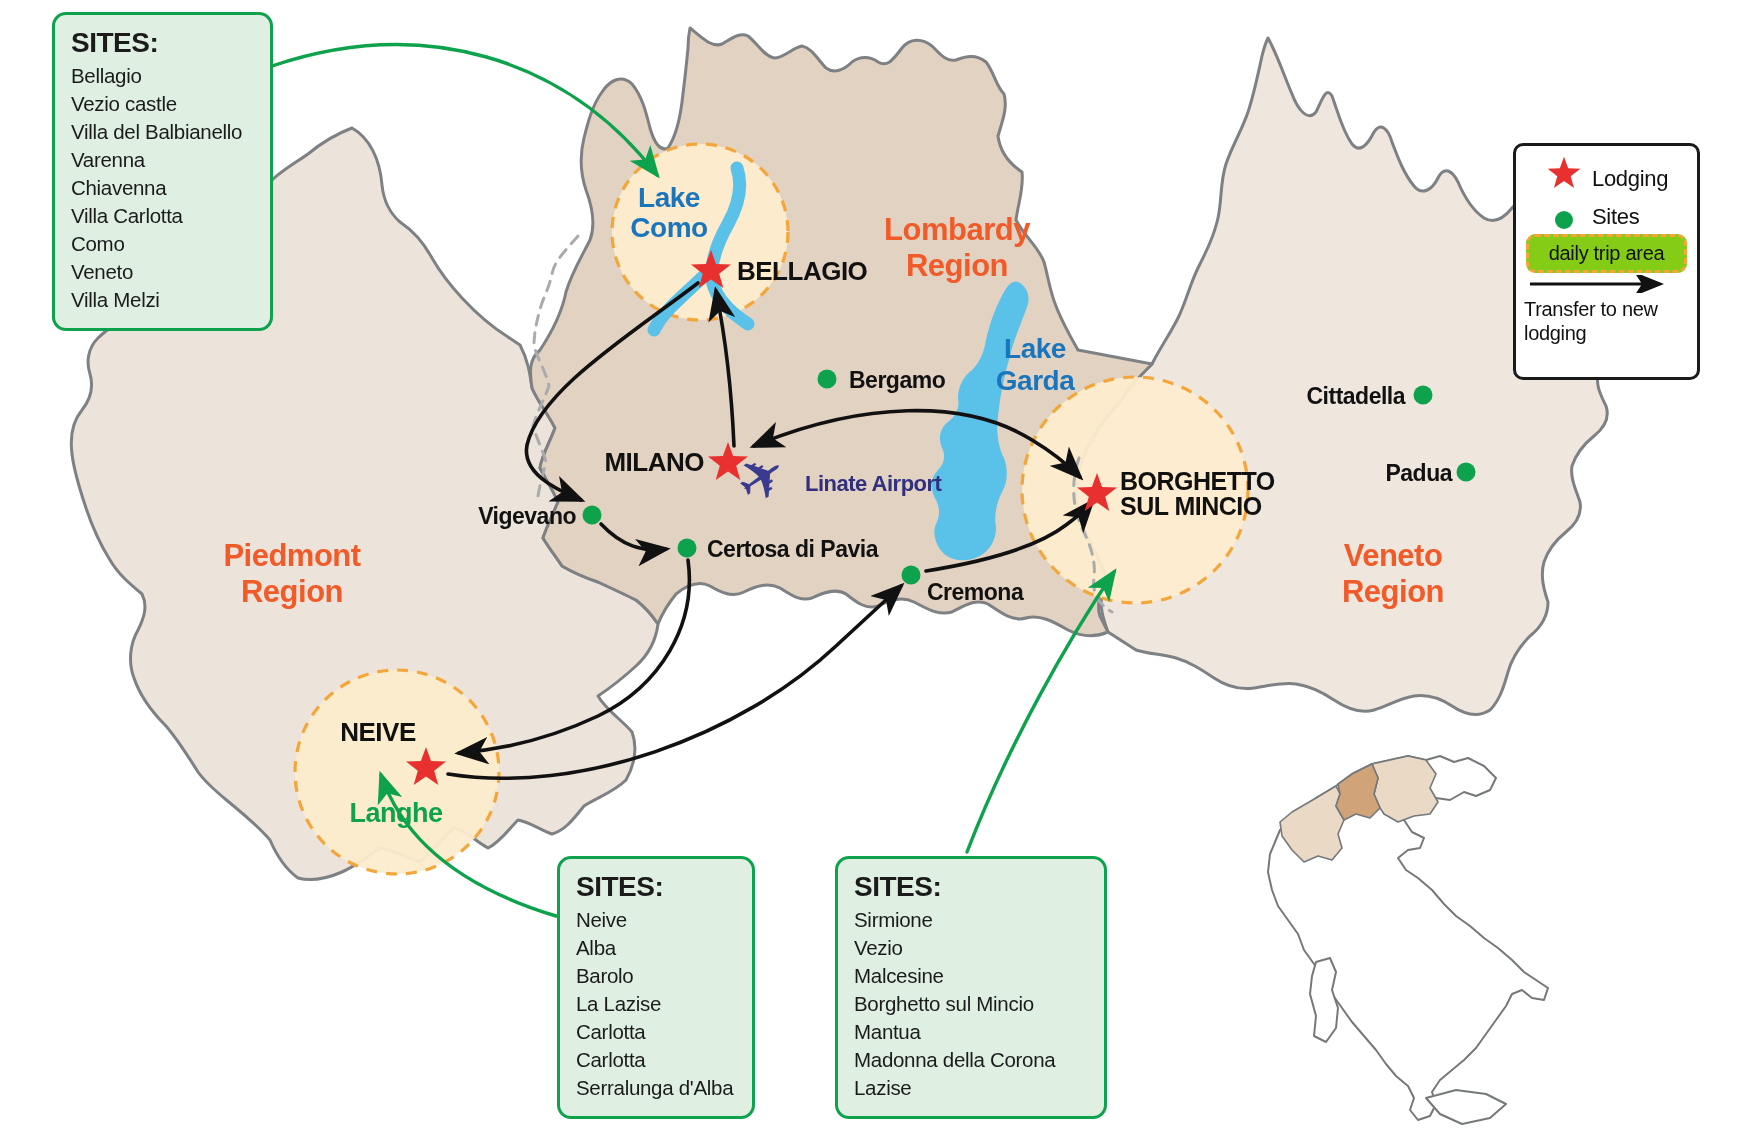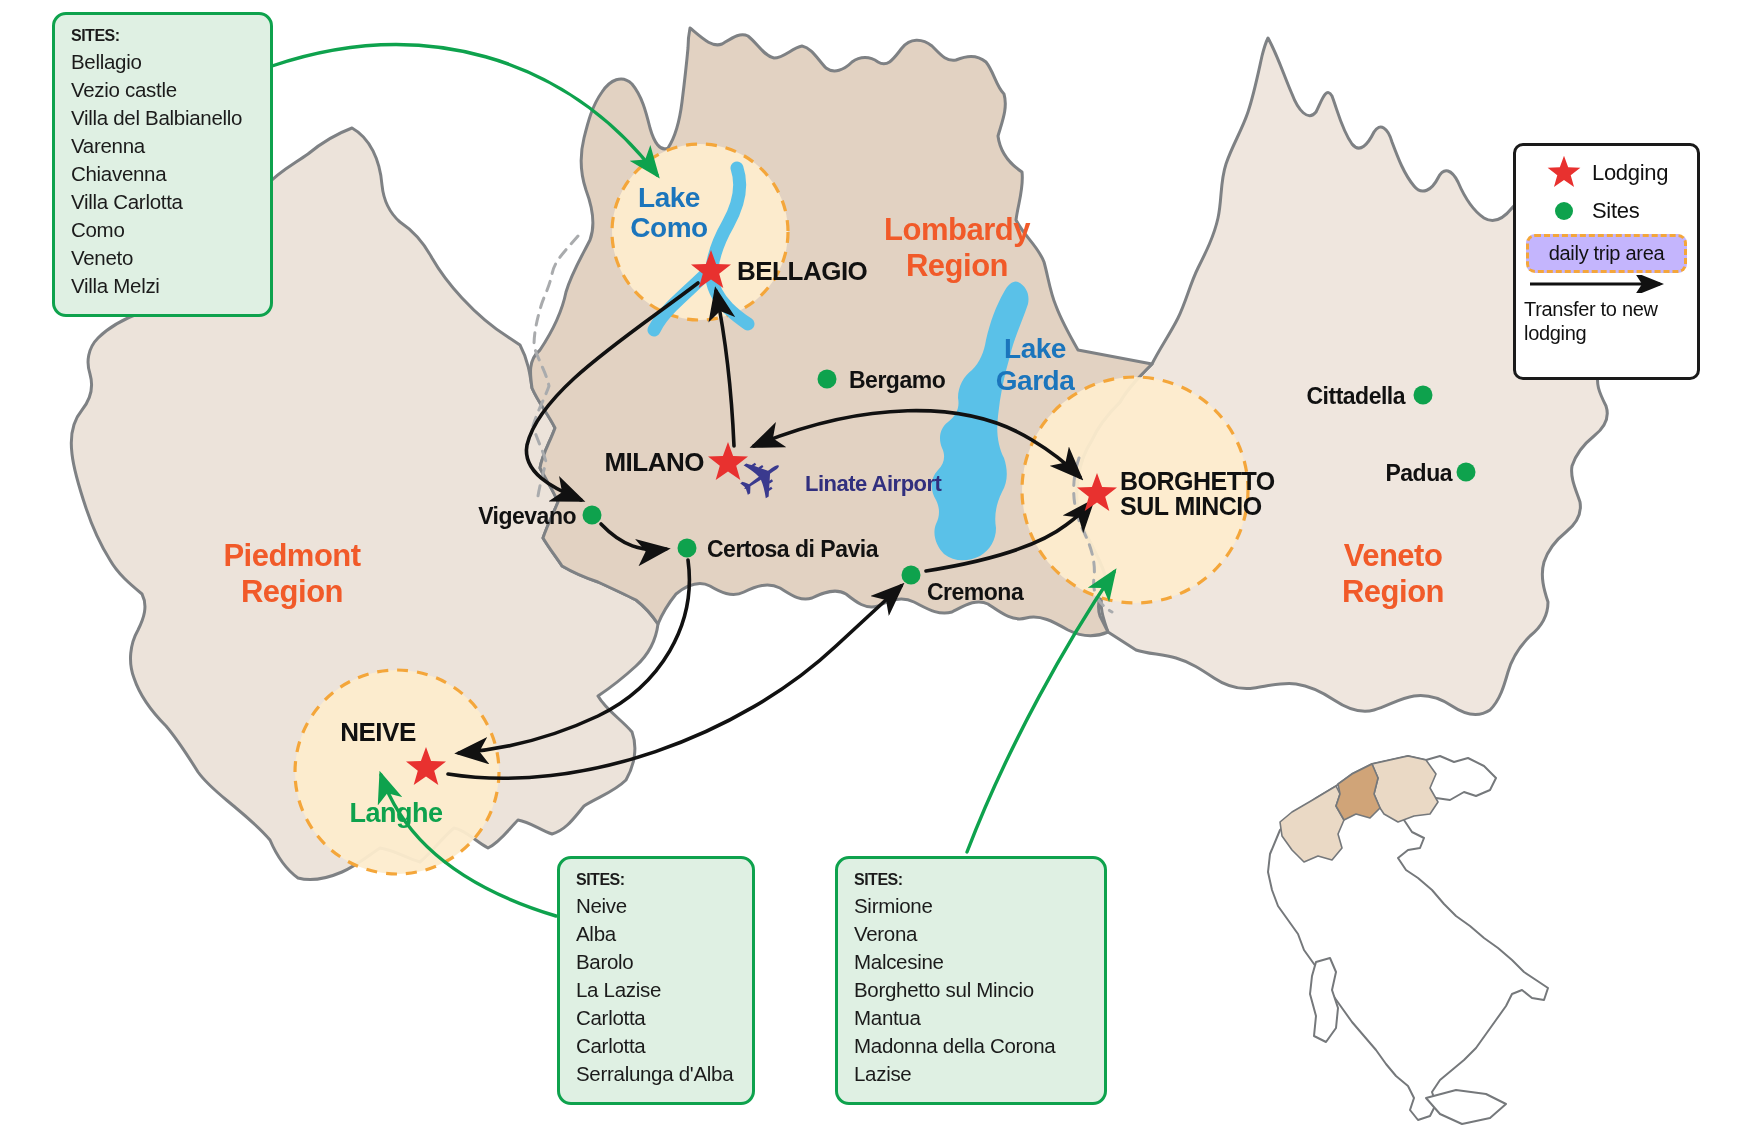--- a/index.html
+++ b/index.html
@@ -3,29 +3,29 @@
 <meta charset="utf-8">
 <style>
   html,body{margin:0;padding:0;background:#fff;}
   .stage{position:relative;width:1742px;height:1136px;background:#ffffff;overflow:hidden;
          font-family:"Liberation Sans",sans-serif;}
   svg text{font-family:"Liberation Sans",sans-serif;}
 
   
   .sites-box{position:absolute;background:#dff0e3;border:3px solid #0ea24d;border-radius:14px;
              padding:12px 16px 14px 16px;box-sizing:border-box;color:#1b1b1b;}
-  .sites-box .title{font-size:16px;font-weight:bold;letter-spacing:-0.5px;margin-bottom:3px;}
+  .sites-box .title{font-size:28px;font-weight:bold;letter-spacing:-0.5px;margin-bottom:3px;}
   .sites-box .item{font-size:20.5px;line-height:28px;letter-spacing:-0.3px;}
 
   
   .legend{position:absolute;left:1513px;top:143px;width:187px;height:237px;background:#ffffff;
           border:3px solid #1a1a1a;border-radius:10px;box-sizing:border-box;padding:8px 8px 6px 8px;}
-  .legend-row{display:flex;align-items:center;gap:10px;height:38px;padding-left:22px;}
+  .legend-row{display:flex;align-items:flex-end;gap:10px;height:38px;padding-left:22px;}
   .legend-row .txt{font-size:22px;letter-spacing:-0.3px;color:#111;}
-  .legend-chip{margin:4px 2px 2px 2px;background:#c4b5fd;border:3px dashed #f4a63a;border-radius:9px;
+  .legend-chip{margin:4px 2px 2px 2px;background:#84cc16;border:3px dashed #f4a63a;border-radius:9px;
                text-align:center;font-size:20px;color:#111;padding:5px 0;letter-spacing:-0.3px;}
   .legend-transfer{margin-top:2px;}
   .legend-transfer .txt{font-size:20px;line-height:24px;color:#111;letter-spacing:-0.3px;}
 </style>
 </head>
 <body>
 
 <div class="stage">
 
   
@@ -159,21 +159,21 @@
     <div class="item">La Lazise</div>
     <div class="item">Carlotta</div>
     <div class="item">Carlotta</div>
     <div class="item">Serralunga d'Alba</div>
   </div>
 
   
   <div class="sites-box" style="left:835px;top:856px;width:272px;">
     <div class="title">SITES:</div>
     <div class="item">Sirmione</div>
-    <div class="item">Verona</div>
+    <div class="item">Vezio</div>
     <div class="item">Malcesine</div>
     <div class="item">Borghetto sul Mincio</div>
     <div class="item">Mantua</div>
     <div class="item">Madonna della Corona</div>
     <div class="item">Lazise</div>
   </div>
 
   
   <div class="legend">
     <div class="legend-row">

